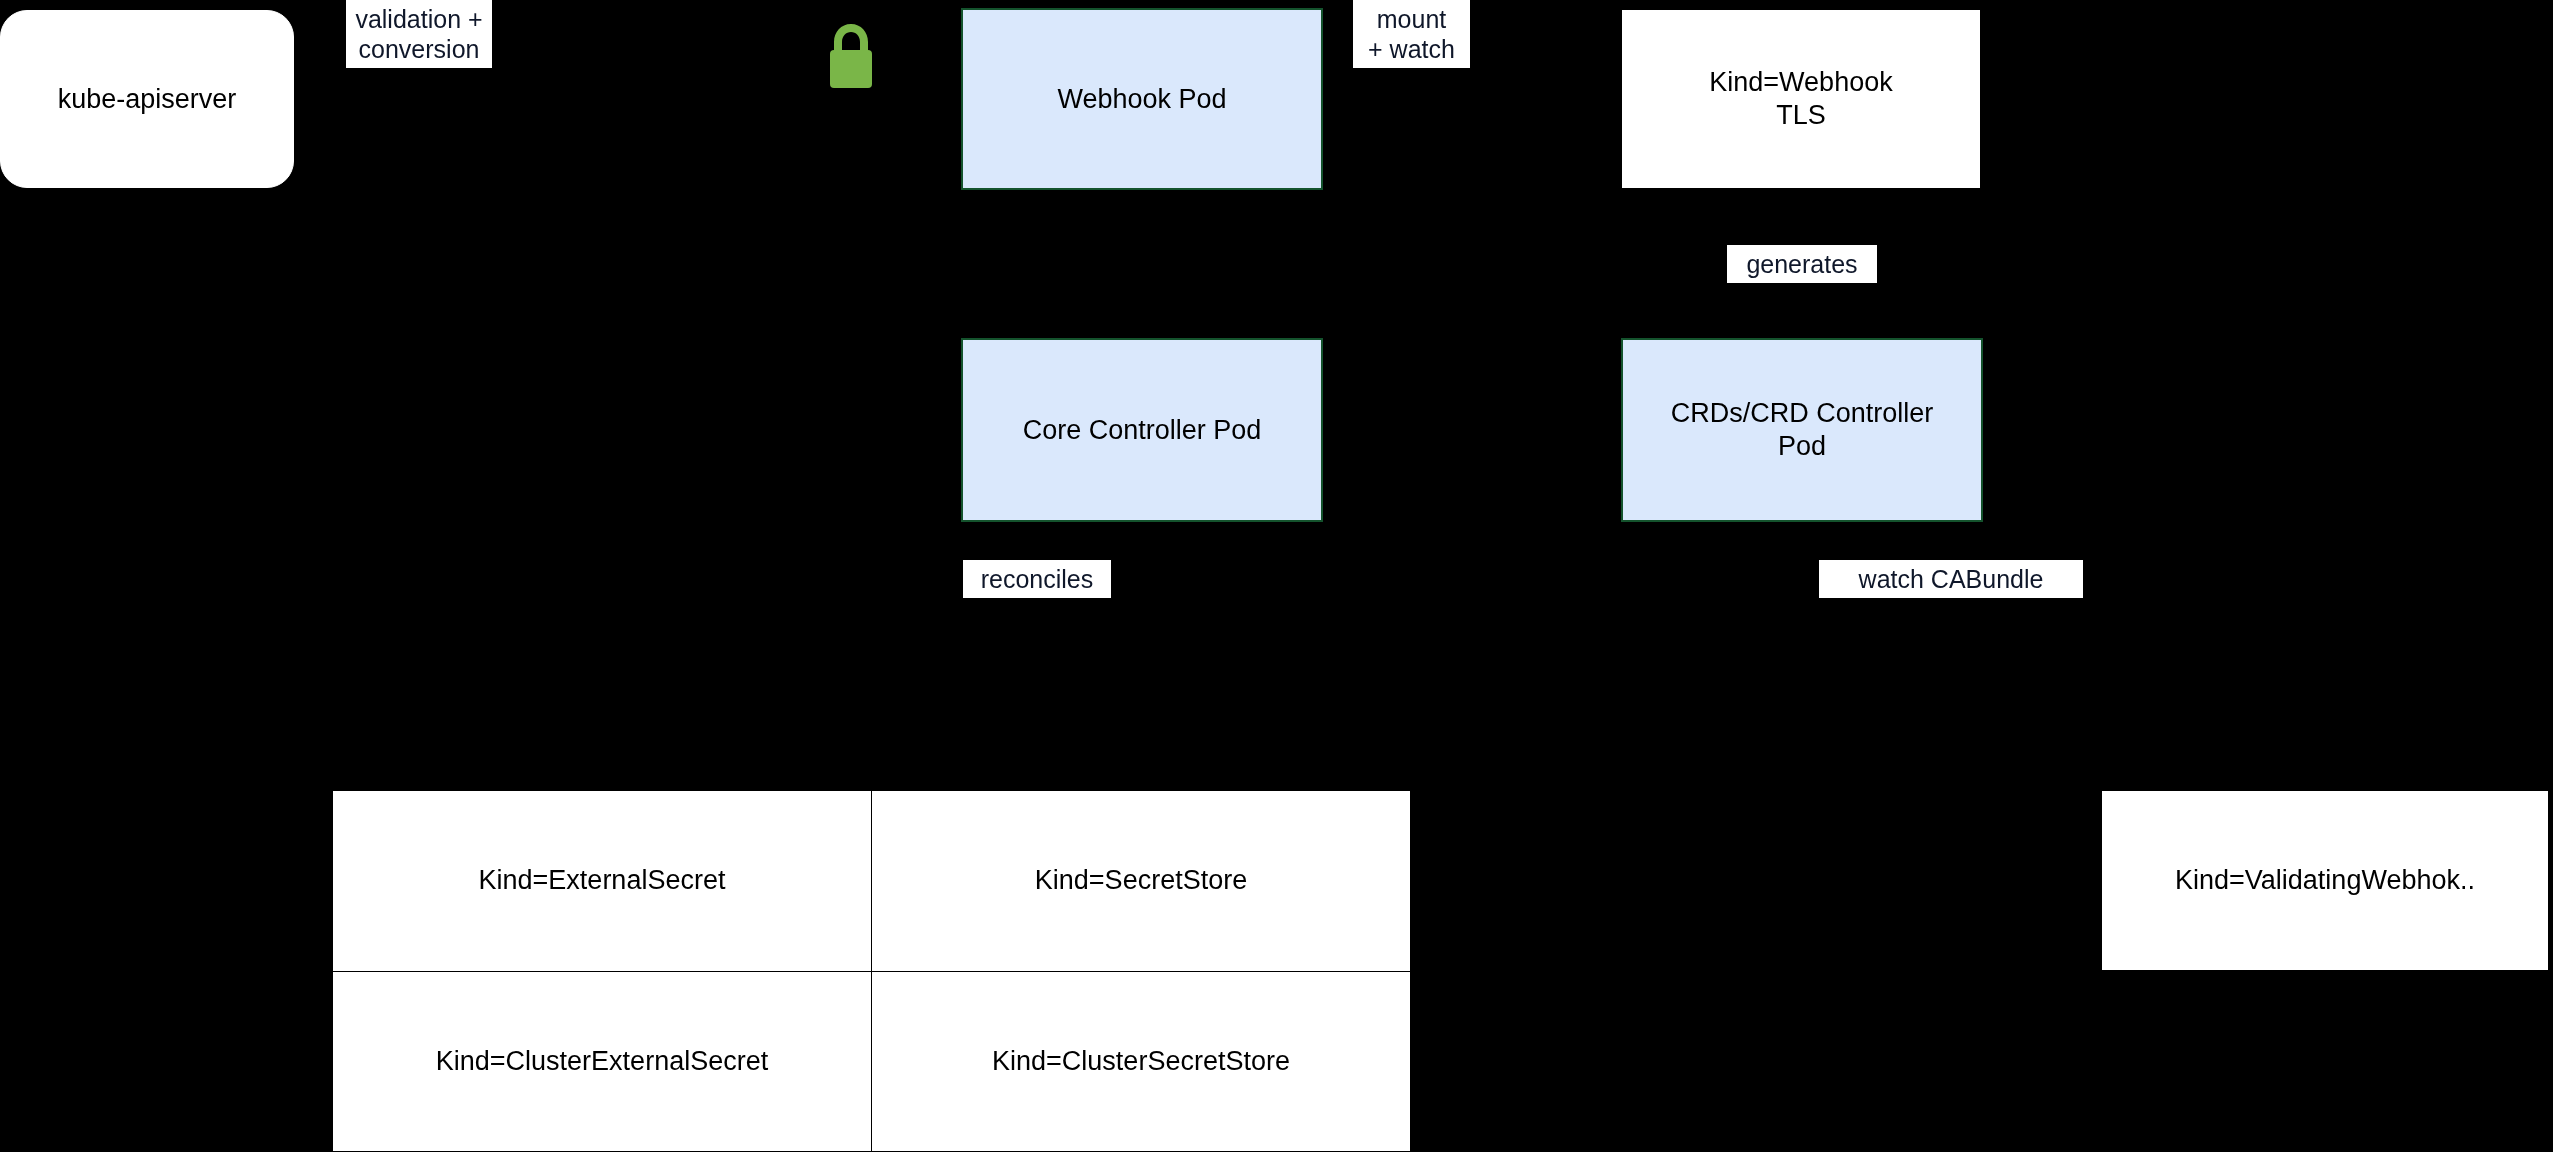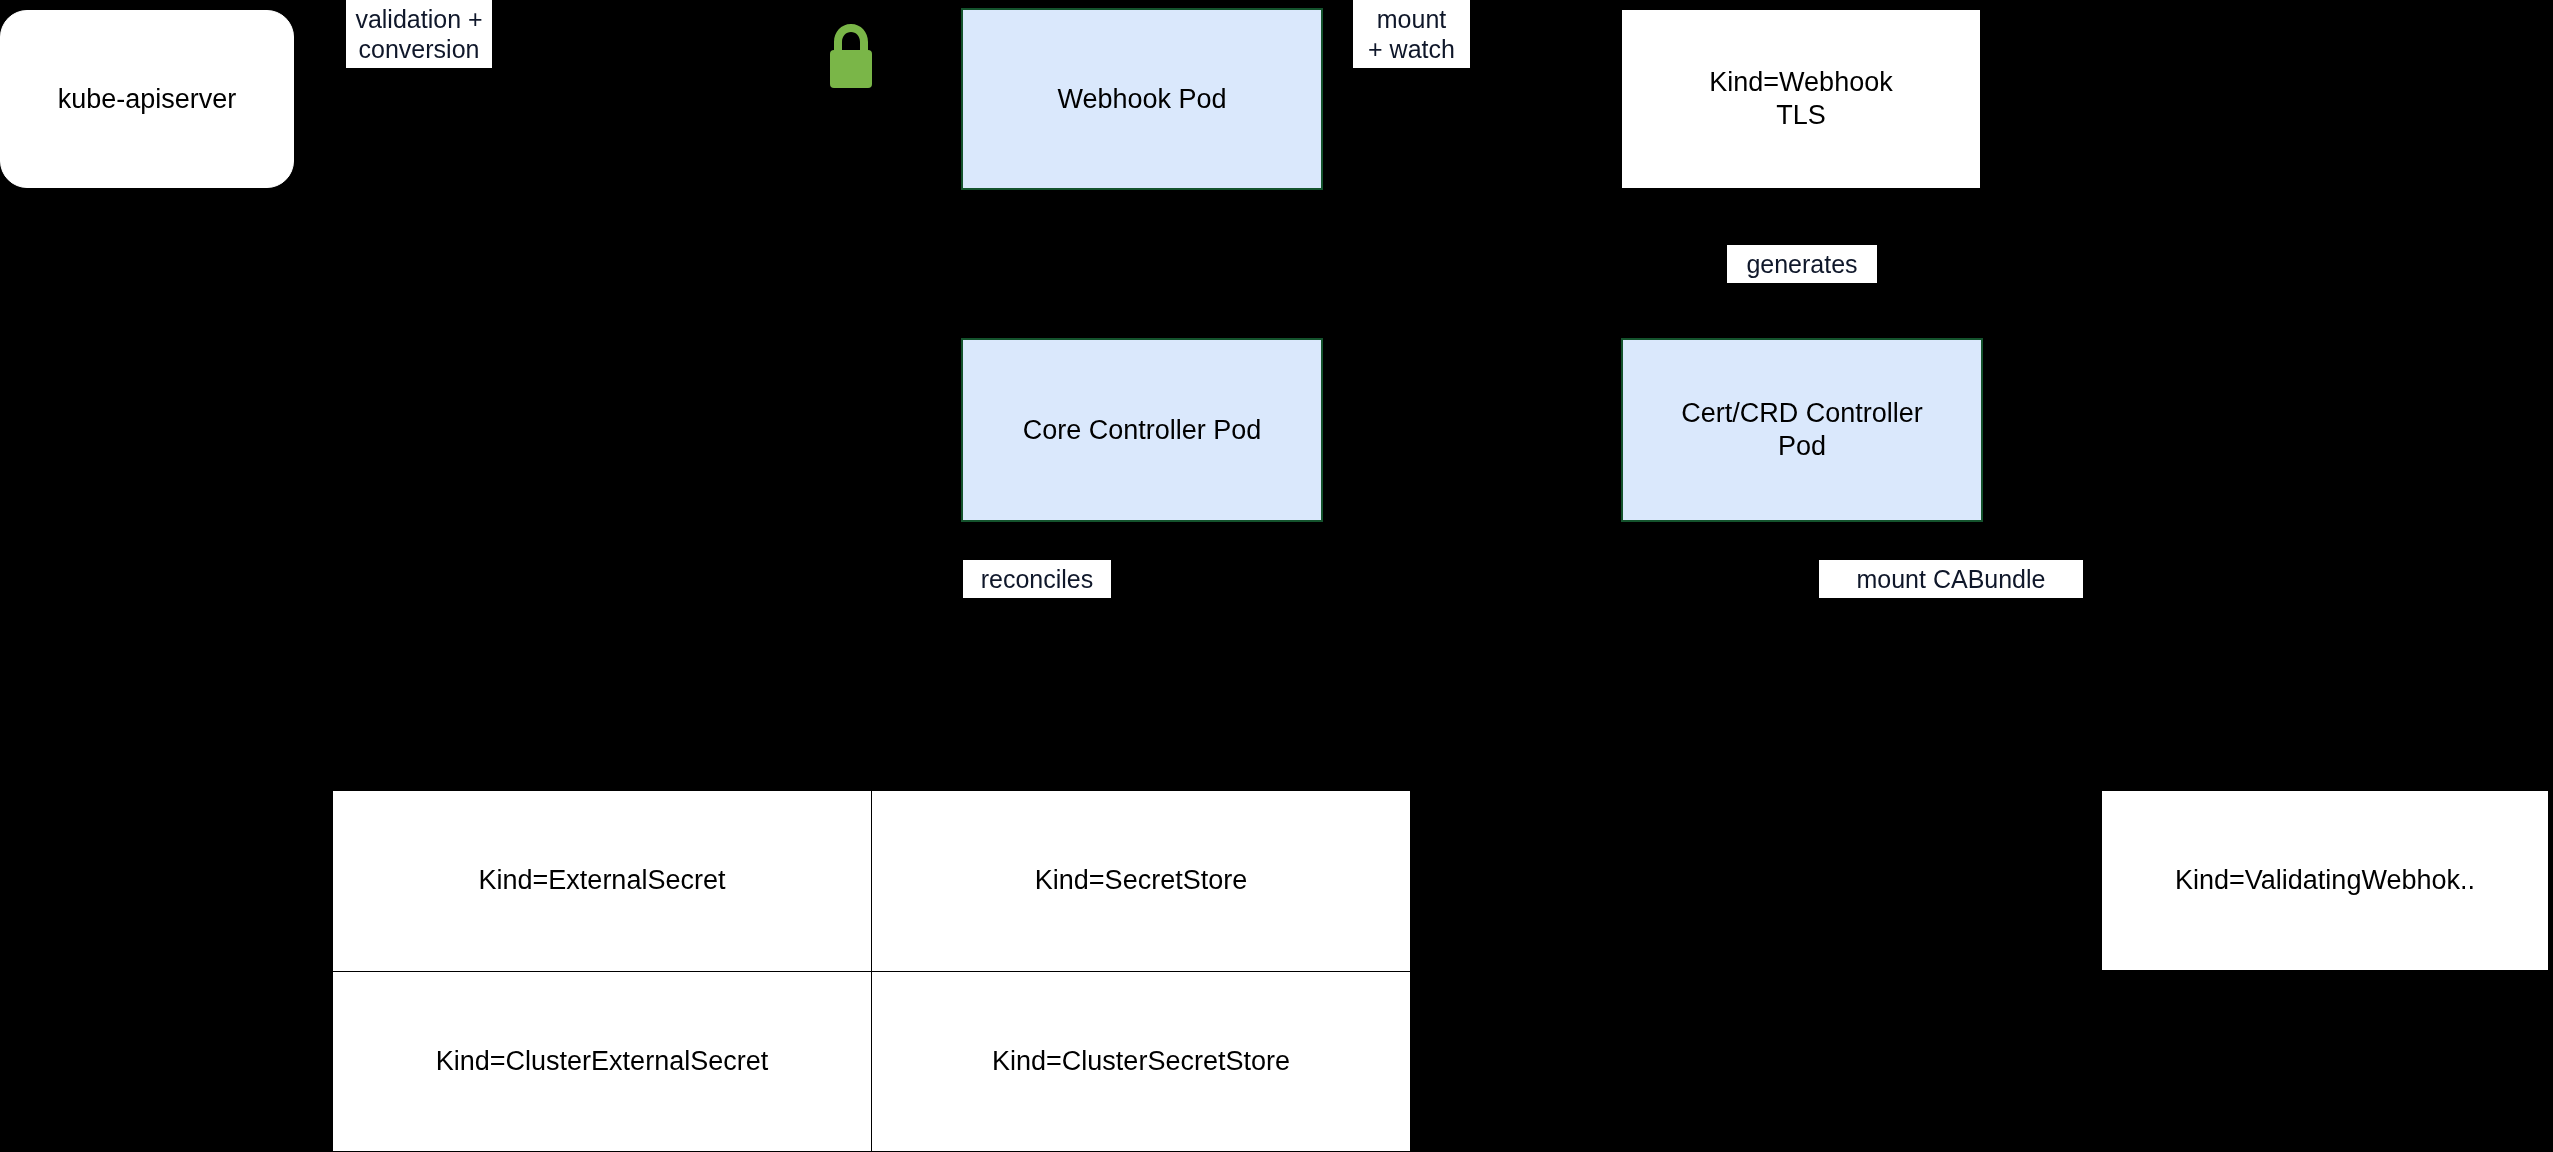--- a/index.html
+++ b/index.html
@@ -140,30 +140,30 @@
 
   <div class="edge-label" style="left:1727px; top:245px; width:150px; height:38px; font-size:25px;">
     <span>generates</span>
   </div>
 
   <div class="node node-blue" style="left:961px; top:338px; width:362px; height:184px; font-size:27px;">
     <span>Core Controller Pod</span>
   </div>
 
   <div class="node node-blue" style="left:1621px; top:338px; width:362px; height:184px; font-size:27px;">
-    <span>Cert/CRD Controller
+    <span>CRDs/CRD Controller
 Pod</span>
   </div>
 
   <div class="edge-label" style="left:963px; top:560px; width:148px; height:38px; font-size:25px;">
     <span>reconciles</span>
   </div>
 
   <div class="edge-label" style="left:1819px; top:560px; width:264px; height:38px; font-size:25px;">
-    <span>mount CABundle</span>
+    <span>watch CABundle</span>
   </div>
 
   <div class="kind-table" style="left:333px; top:791px; width:1078px; height:361px;">
     <div class="kind-cell" style="font-size:27px;">
       <span>Kind=ExternalSecret</span>
     </div>
     <div class="kind-cell" style="font-size:27px;">
       <span>Kind=SecretStore</span>
     </div>
     <div class="kind-cell" style="font-size:27px;">

